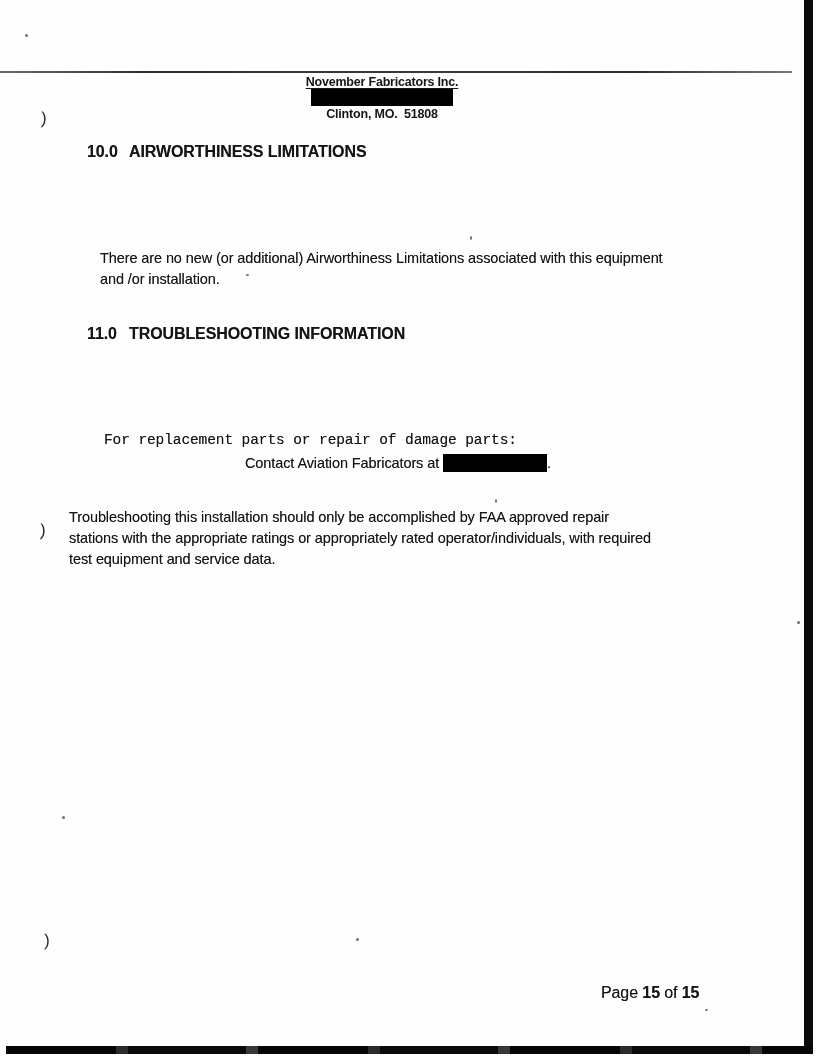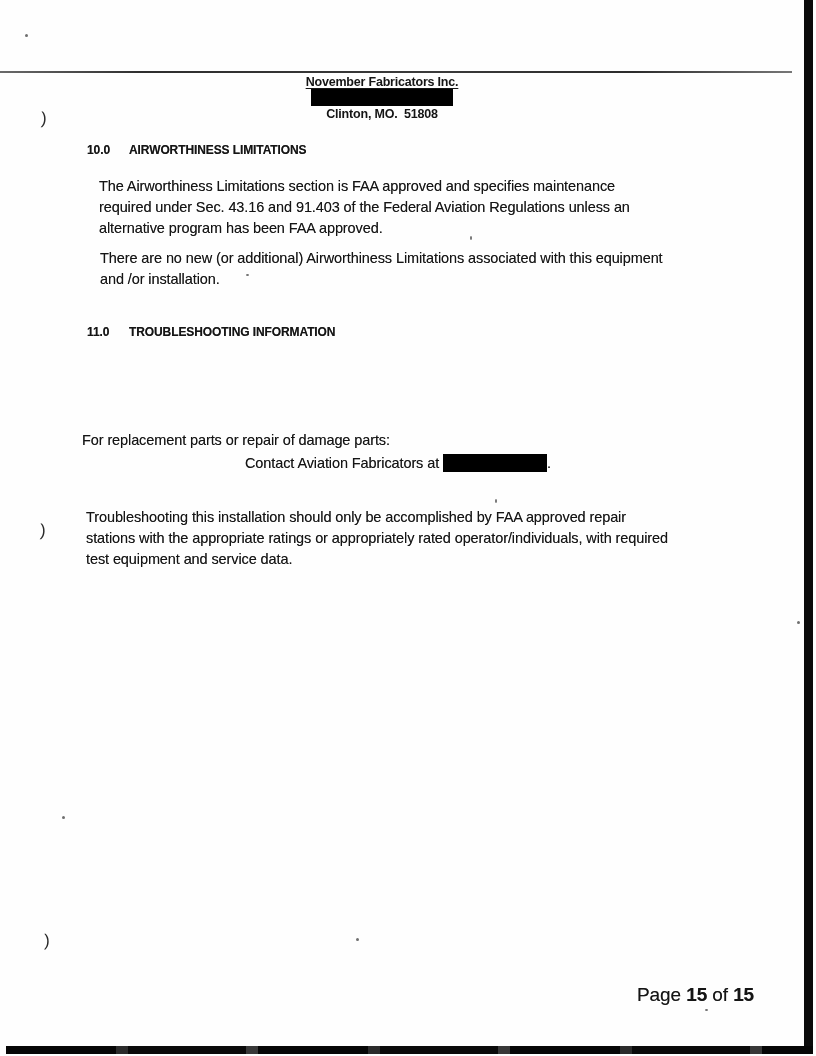--- a/index.html
+++ b/index.html
@@ -42,49 +42,49 @@
     background: #000; display: block;
   }
   .redact-address { width: 142px; height: 17px; margin: 0 auto 1px auto; }
   .company-city { white-space: pre; }
   .doc-info {
     position: absolute; top: 76px; right: 128px; text-align: right;
     font-size: 13px; line-height: 15px; letter-spacing: -0.1px;
   }
   
   .sec-head {
-    position: absolute; left: 87px; font-weight: bold; font-size: 12px;
+    position: absolute; left: 87px; font-weight: bold; font-size: 16px;
     letter-spacing: -0.1px; white-space: nowrap;
     text-shadow: 0 0 0.5px rgba(0,0,0,0.55);
   }
   .sec-head .num { display: inline-block; width: 42px; }
   .para {
     position: absolute; font-size: 14.5px; line-height: 21px;
     white-space: pre-line; letter-spacing: -0.1px;
     text-shadow: 0 0 0.4px rgba(0,0,0,0.5);
   }
   #p1 { left: 99px;  top: 176px; }
   #p2 { left: 100px;  top: 248px; }
   #p3 { left: 86px;  top: 352px; }
-  #p-parts { left: 82px; top: 430px; }
-  #p-closing { left: 86px; top: 507px; }
+  #p-parts { left: 104px; top: 430px; font-family: Liberation Mono, monospace; }
+  #p-closing { left: 69px; top: 507px; }
   #h10 { top: 143px; }
   #h11 { top: 325px; }
   .contact-line {
     position: absolute; left: 245px; top: 453px;
     font-size: 14.5px; line-height: 21px; letter-spacing: -0.1px;
     text-shadow: 0 0 0.4px rgba(0,0,0,0.5); white-space: nowrap;
   }
   .redact-phone {
     display: inline-block; width: 104px; height: 18px;
     background: #000; vertical-align: -4px; margin-left: 4px;
   }
   .page-footer {
-    position: absolute; left: 637px; top: 984px;
-    font-size: 19px; letter-spacing: -0.1px;
+    position: absolute; left: 601px; top: 984px;
+    font-size: 16px; letter-spacing: -0.1px;
     text-shadow: 0 0 0.4px rgba(0,0,0,0.5);
   }
   .page-footer .n { font-weight: bold; }
 </style>
 </head>
 <body>
 
 <div id="page">
 
   <div class="edge-bar-right"></div>
@@ -107,23 +107,20 @@
   <div class="company-block">
     <div class="company-name">November Fabricators Inc.</div>
     <div class="redaction redact-address"></div>
     <div class="company-city">Clinton, MO.  51808</div>
   </div>
 
 
   <div id="h10" class="sec-head">
     <span class="num">10.0</span><span>AIRWORTHINESS LIMITATIONS</span>
   </div>
-  <div id="p1" class="para">The Airworthiness Limitations section is FAA approved and specifies maintenance
-required under Sec. 43.16 and 91.403 of the Federal Aviation Regulations unless an
-alternative program has been FAA approved.</div>
   <div id="p2" class="para">There are no new (or additional) Airworthiness Limitations associated with this equipment
 and /or installation.</div>
 
   <div id="h11" class="sec-head">
     <span class="num">11.0</span><span>TROUBLESHOOTING INFORMATION</span>
   </div>
   <div id="p-parts" class="para">For replacement parts or repair of damage parts:</div>
 
   <div class="contact-line"><span>Contact Aviation Fabricators at</span><span class="redaction redact-phone"></span><span>.</span>
   </div>

